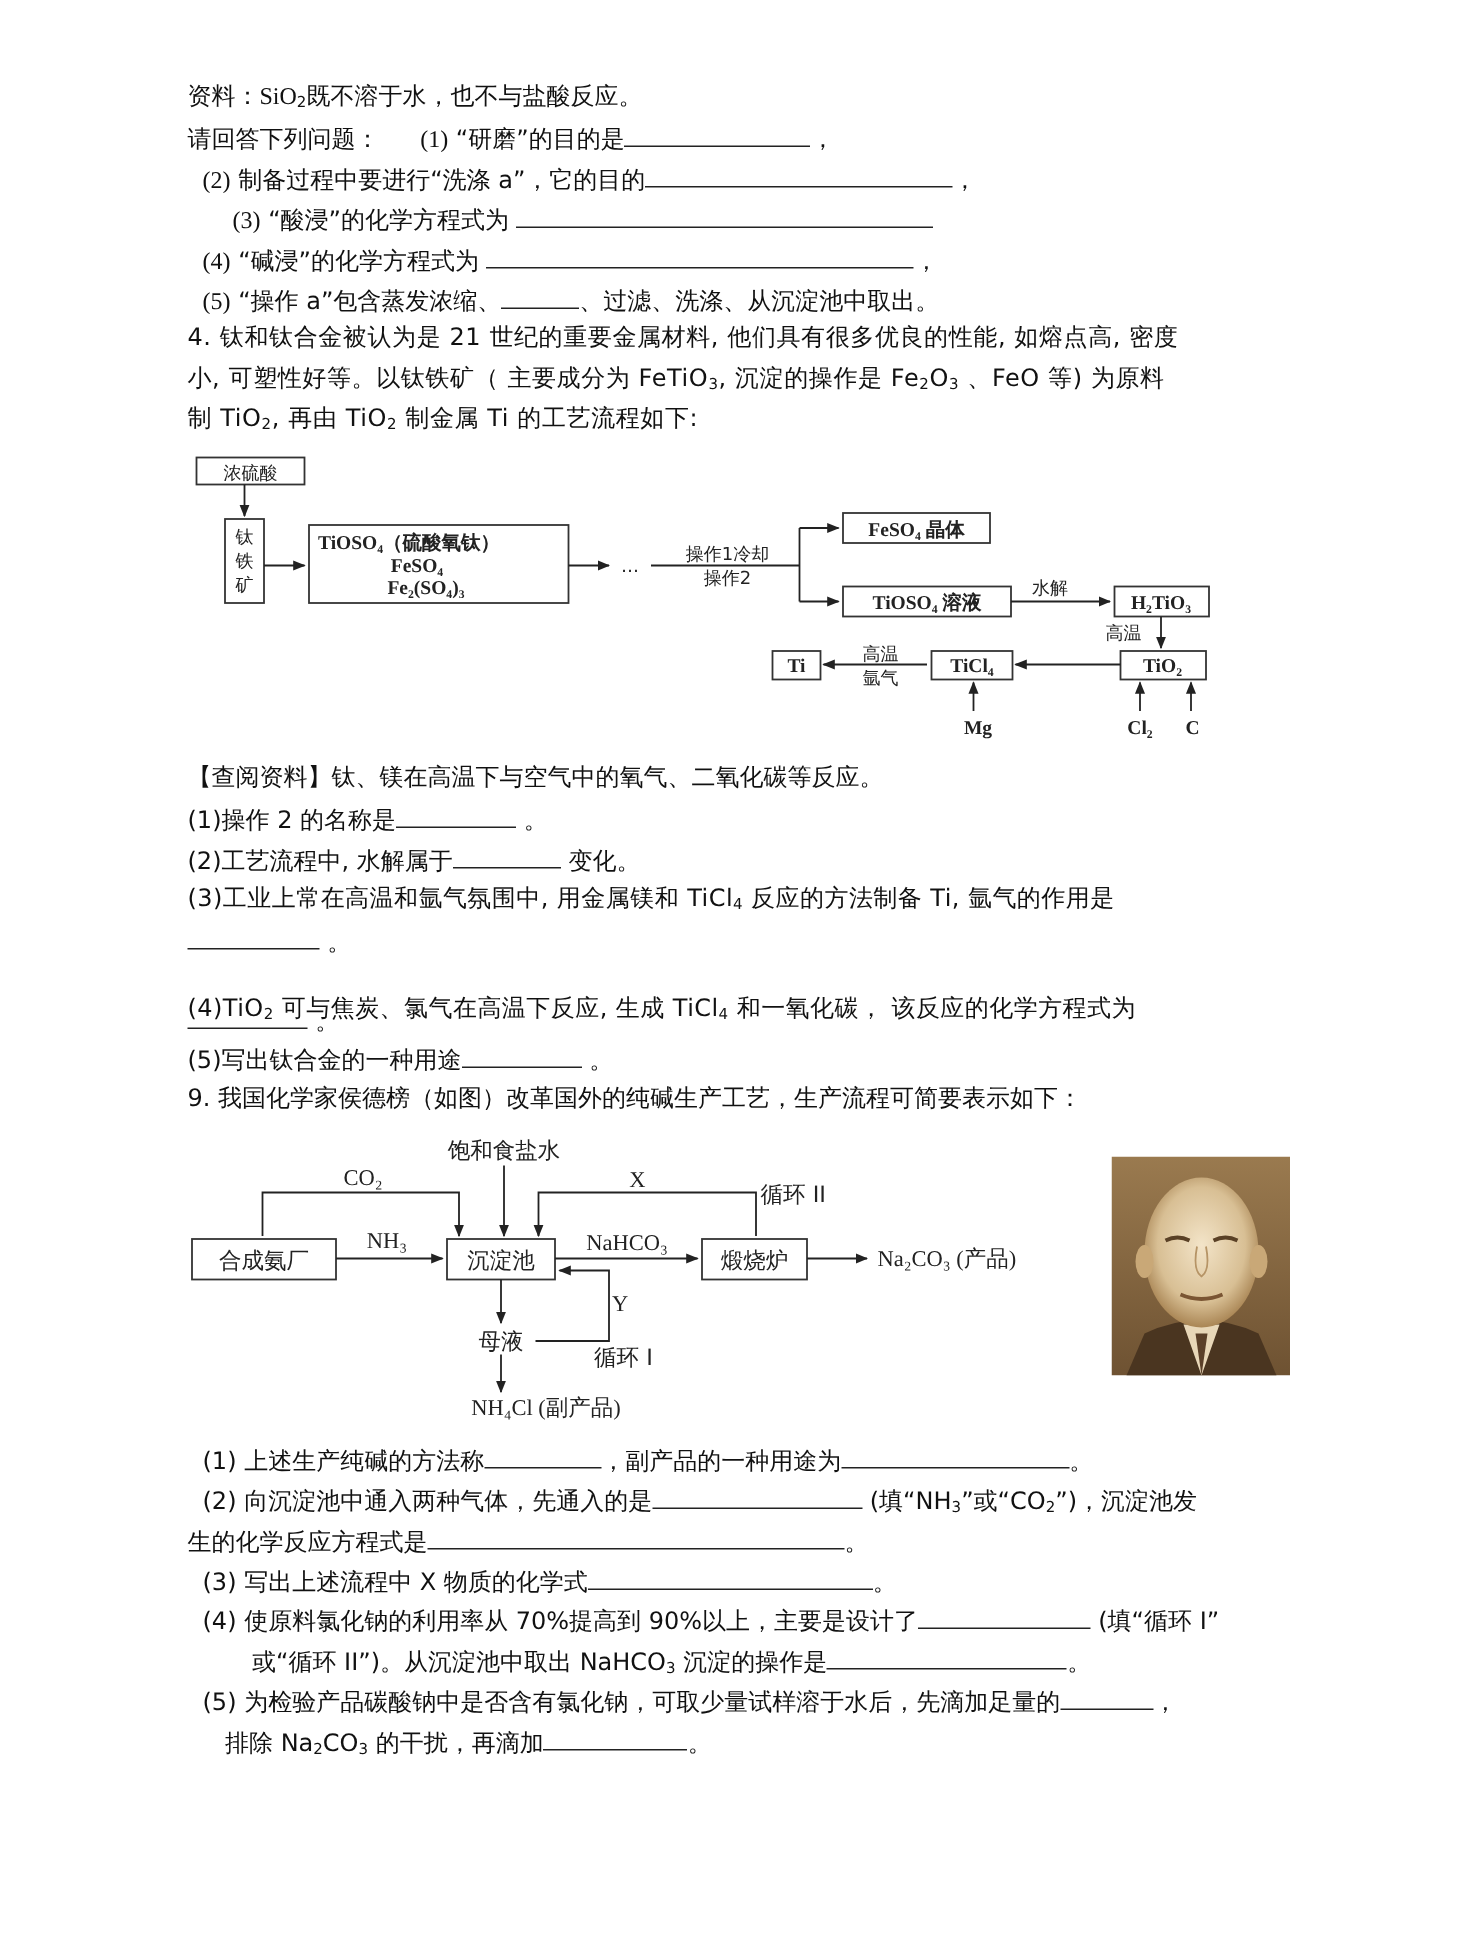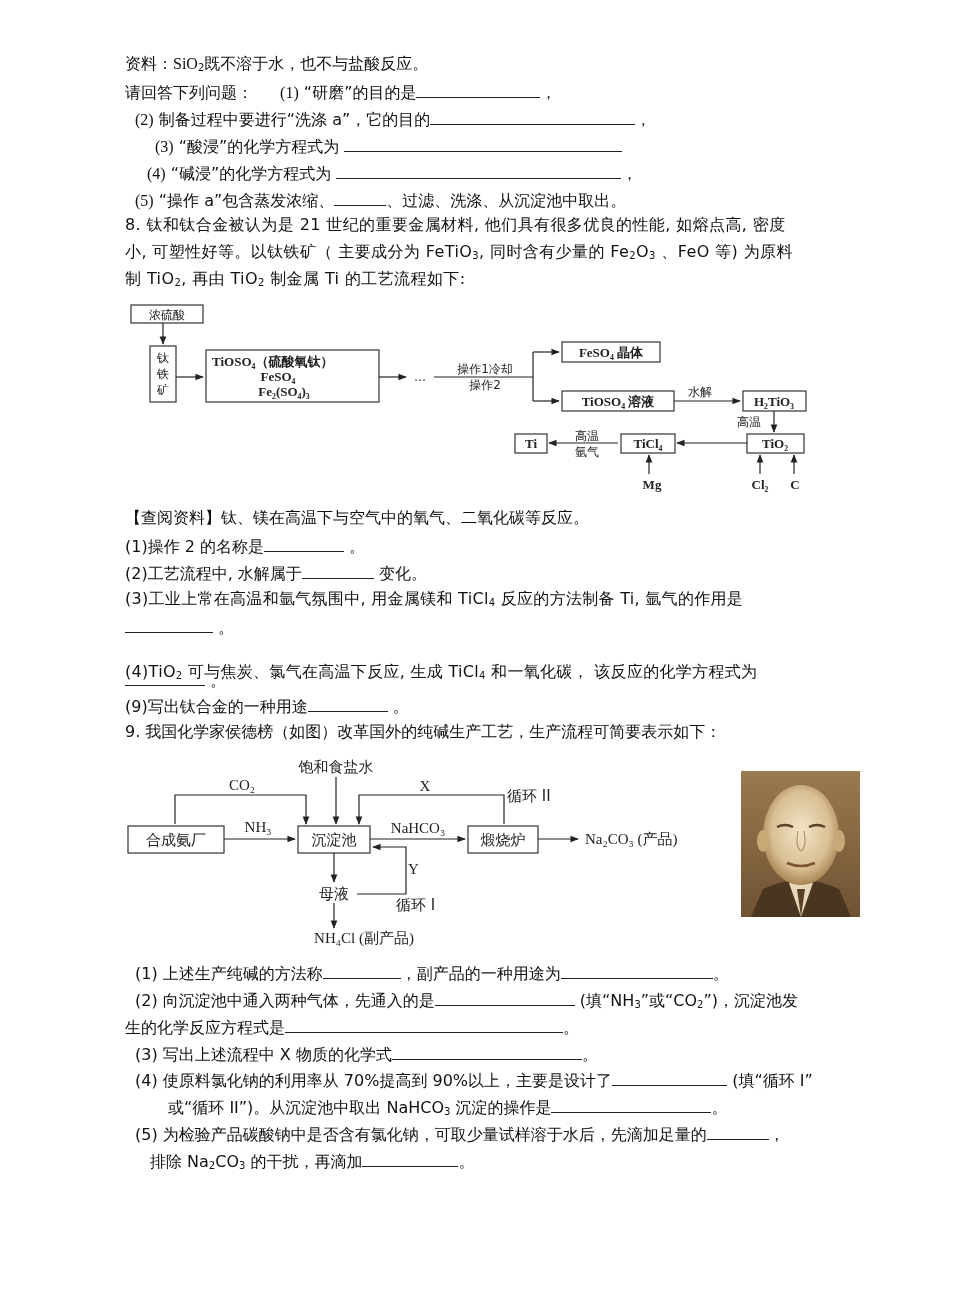--- a/index.html
+++ b/index.html
@@ -34,33 +34,33 @@
 </div>
 <div class="line indent1" style="top:108px;">
   <span class="serif">(2)</span>
   <span>制备过程中要进行“洗涤 a”，它的目的</span><span class="blank" style="width:205px;"></span><span>，</span>
 </div>
 <div class="line indent1" style="top:135px;margin-left:20px;">
   <span class="serif">(3)</span>
   <span>“酸浸”的化学方程式为</span>
   <span class="blank" style="width:278px;"></span>
 </div>
-<div class="line indent1" style="top:162px;margin-left:12px;">
+<div class="line indent1" style="top:162px;">
   <span class="serif">(4)</span>
   <span>“碱浸”的化学方程式为</span>
   <span class="blank" style="width:285px;"></span><span>，</span>
 </div>
 <div class="line indent1" style="top:189px;">
   <span class="serif">(5)</span>
   <span>“操作 a”包含蒸发浓缩、</span><span class="blank" style="width:52px;"></span><span>、过滤、洗涤、从沉淀池中取出。</span>
 </div>
 
-<div class="line" style="top:215px; letter-spacing:0.4px;">8. 钛和钛合金被认为是 21 世纪的重要金属材料, 他们具有很多优良的性能, 如熔点高, 密度</div>
+<div class="line" style="top:215px; letter-spacing:0.4px;">4. 钛和钛合金被认为是 21 世纪的重要金属材料, 他们具有很多优良的性能, 如熔点高, 密度</div>
 <div class="line" style="top:242px; letter-spacing:0.4px;">
-  <span>小, 可塑性好等。以钛铁矿（ 主要成分为 FeTiO</span><sub>3</sub><span>, 同时含有少量的 Fe</span><sub>2</sub><span>O</span><sub>3</sub><span> 、FeO 等) 为原料</span>
+  <span>小, 可塑性好等。以钛铁矿（ 主要成分为 FeTiO</span><sub>3</sub><span>, 沉淀的操作是 Fe</span><sub>2</sub><span>O</span><sub>3</sub><span> 、FeO 等) 为原料</span>
 </div>
 <div class="line" style="top:269px; letter-spacing:0.4px;">
   <span>制 TiO</span><sub>2</sub><span>, 再由 TiO</span><sub>2</sub><span> 制金属 Ti 的工艺流程如下:</span>
 </div>
 
 <svg style="position:absolute; left:0; top:0;" width="976" height="500">
   <defs>
     <marker id="arr" viewBox="0 0 10 10" refX="9" refY="5" markerWidth="7" markerHeight="7" orient="auto">
       <path d="M0,1 L10,5 L0,9 z" fill="#222"></path>
     </marker>
@@ -135,21 +135,21 @@
 <div class="line" style="top:616px;">
   <span class="blank" style="width:88px;"></span><span> 。</span>
 </div>
 <div class="line" style="top:662px; letter-spacing:0.3px;">
   <span>(4)TiO</span><sub>2</sub><span> 可与焦炭、氯气在高温下反应, 生成 TiCl</span><sub>4</sub><span> 和一氧化碳，  该反应的化学方程式为</span>
 </div>
 <div class="line" style="top:669px;">
   <span class="blank" style="width:80px;"></span><span> 。</span>
 </div>
 <div class="line" style="top:695px;">
-  <span>(9)写出钛合金的一种用途</span><span class="blank" style="width:80px;"></span><span> 。</span>
+  <span>(5)写出钛合金的一种用途</span><span class="blank" style="width:80px;"></span><span> 。</span>
 </div>
 
 <div class="line" style="top:722px;">9. 我国化学家侯德榜（如图）改革国外的纯碱生产工艺，生产流程可简要表示如下：</div>
 
 <svg style="position:absolute; left:0; top:740px;" width="740" height="220">
   <defs>
     <marker id="arr2" viewBox="0 0 10 10" refX="9" refY="5" markerWidth="7" markerHeight="7" orient="auto">
       <path d="M0,1 L10,5 L0,9 z" fill="#222"></path>
     </marker>
   </defs>

